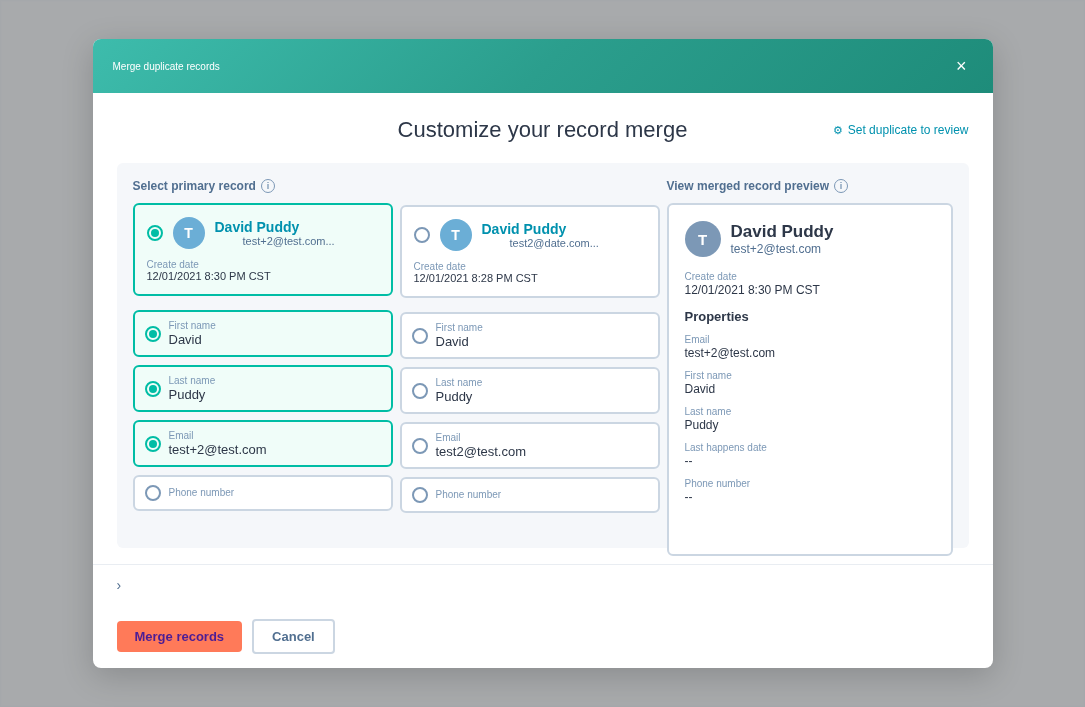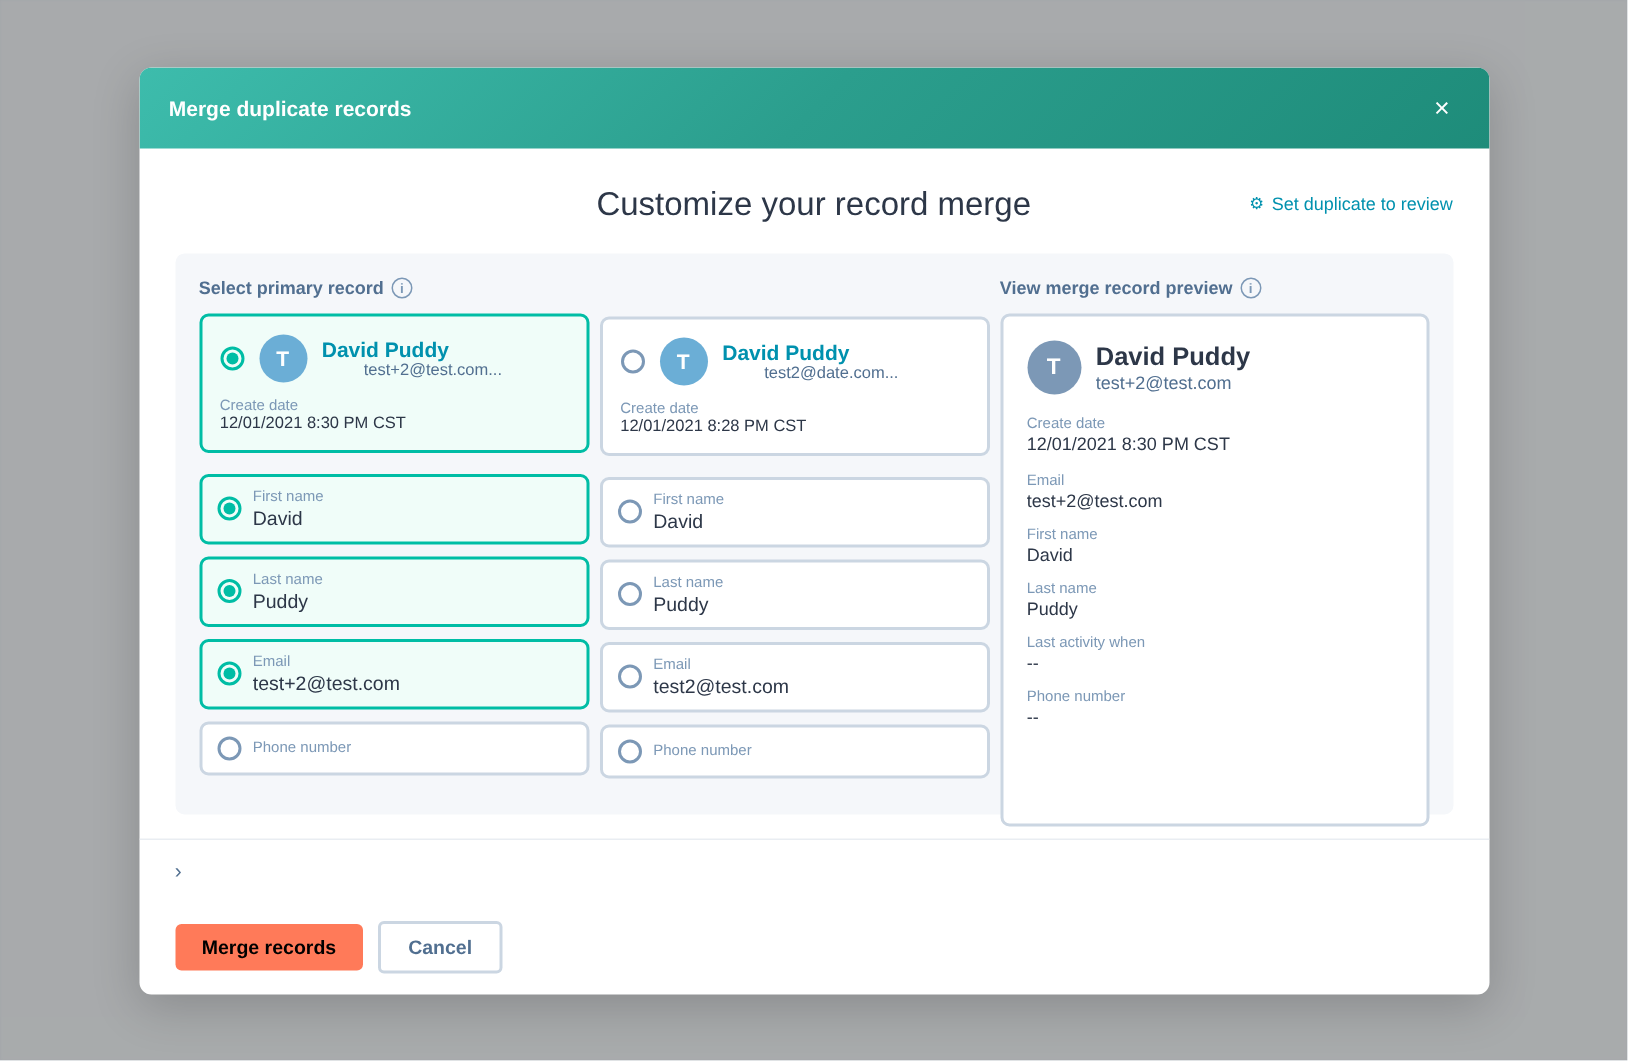--- a/index.html
+++ b/index.html
@@ -48,22 +48,22 @@
       background: linear-gradient(135deg, #3dbcac 0%, #2b9e8d 50%, #1e8c7a 100%);
       padding: 16px 20px;
       display: flex;
       align-items: center;
       justify-content: space-between;
       flex-shrink: 0;
     }
 
     .modal-header-title {
       color: #fff;
-      font-size: 14px;
-      font-weight: 700;
+      font-size: 10px;
+      font-weight: 400;
     }
 
     .modal-close-btn {
       background: none;
       border: none;
       cursor: pointer;
       color: #fff;
       font-size: 18px;
       padding: 2px 6px;
       border-radius: 3px;
@@ -356,21 +356,21 @@
     .modal-footer {
       padding: 14px 24px;
       display: flex;
       gap: 10px;
       align-items: center;
       flex-shrink: 0;
     }
 
     .btn-merge {
       background: #ff7a59;
-      color: #000000;
+      color: #4c1d95;
       border: none;
       border-radius: 4px;
       padding: 8px 18px;
       font-size: 13px;
       font-weight: 600;
       cursor: pointer;
     }
 
     .btn-cancel {
       background: #fff;
@@ -545,51 +545,52 @@
                   <div class="prop-label">Phone number</div>
                   <div class="prop-value"></div>
                 </div>
               </div>
             </div>
           </div>
         </div>
 
         <div class="right-panel">
           <div class="section-label">
-            <span>View merge record preview</span>
+            <span>View merged record preview</span>
             <span class="info-icon">i</span>
           </div>
 
           <div class="preview-card">
             <div class="preview-header">
               <div class="preview-avatar">T</div>
               <div>
                 <div class="preview-name">David Puddy</div>
                 <div class="preview-email-sub">test+2@test.com</div>
               </div>
             </div>
 
             <div class="preview-create-label">Create date</div>
             <div class="preview-create-value">12/01/2021 8:30 PM CST</div>
 
+            <div class="preview-props-title">Properties</div>
 
             <div class="preview-prop-row">
               <div class="preview-prop-label">Email</div>
               <div class="preview-prop-value">test+2@test.com</div>
             </div>
             <div class="preview-prop-row">
               <div class="preview-prop-label">First name</div>
               <div class="preview-prop-value">David</div>
             </div>
             <div class="preview-prop-row">
               <div class="preview-prop-label">Last name</div>
               <div class="preview-prop-value">Puddy</div>
             </div>
             <div class="preview-prop-row">
-              <div class="preview-prop-label">Last activity when</div>
+              <div class="preview-prop-label">Last happens date</div>
               <div class="preview-prop-value">--</div>
             </div>
             <div class="preview-prop-row">
               <div class="preview-prop-label">Phone number</div>
               <div class="preview-prop-value">--</div>
             </div>
           </div>
         </div>
 
       </div>

